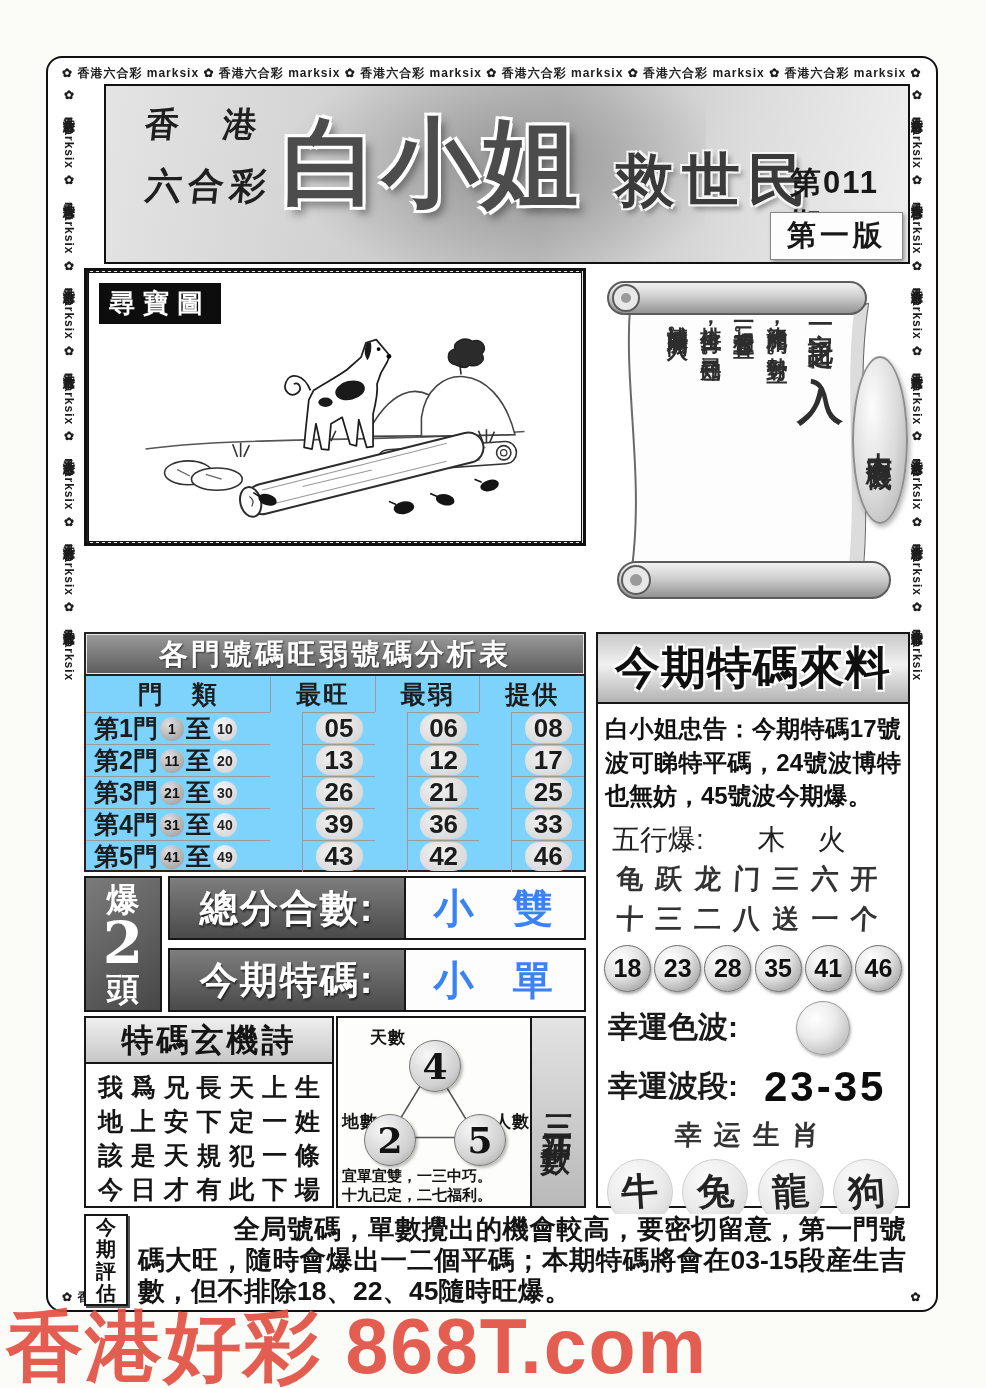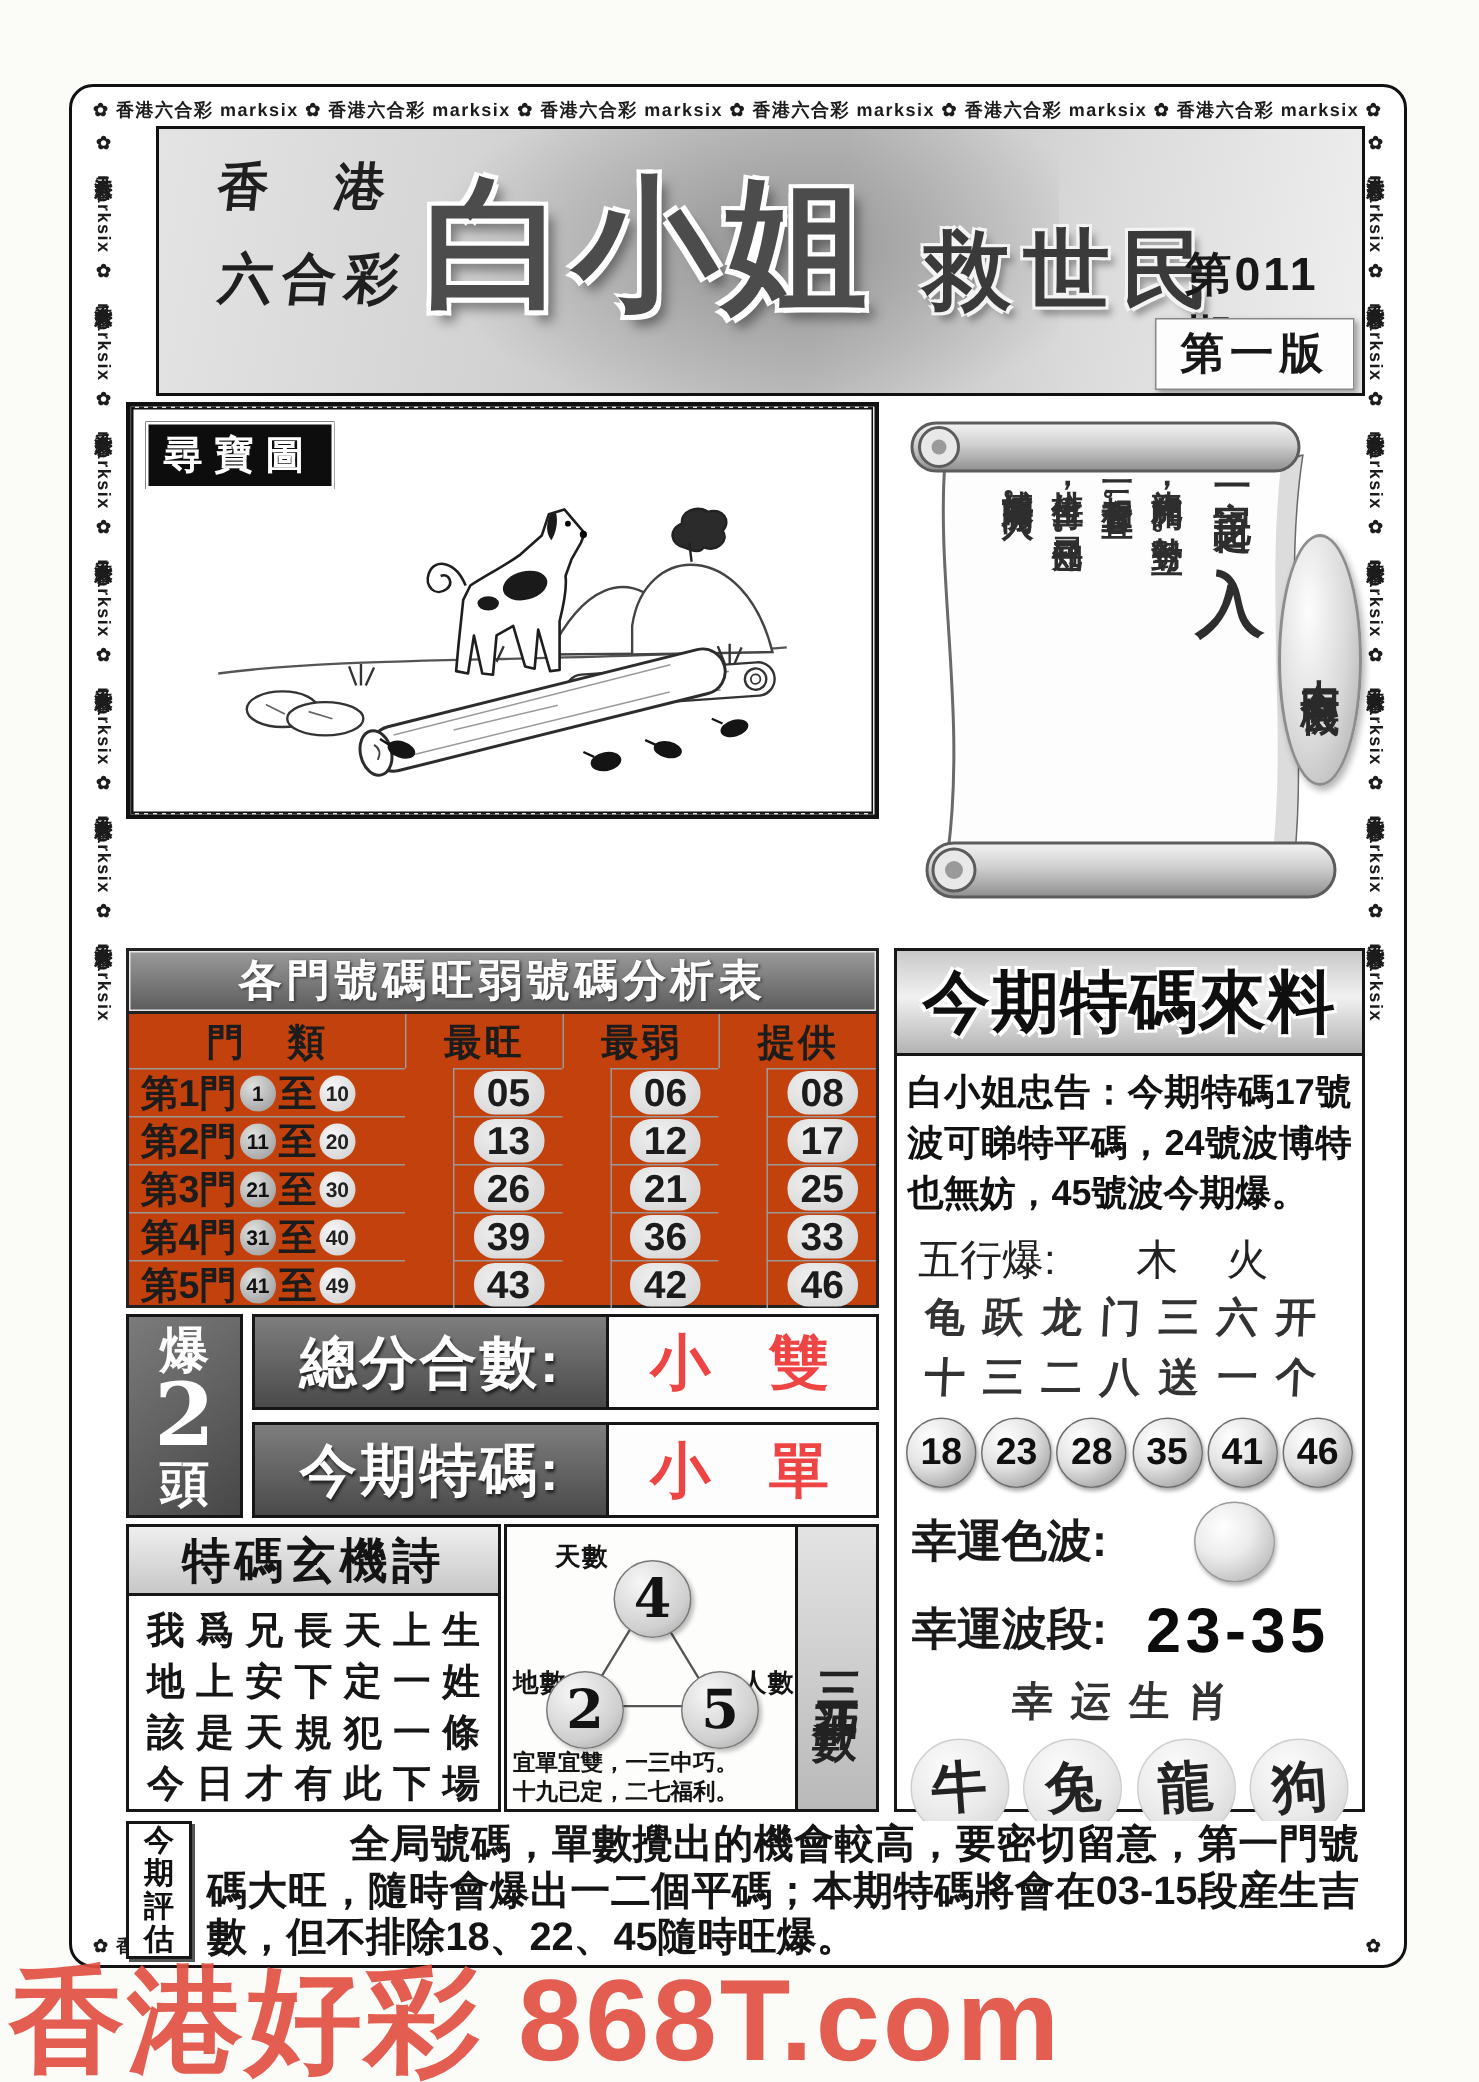--- a/index.html
+++ b/index.html
@@ -53,21 +53,21 @@
   .scroll-col { margin-left:9px; font-size:21px; font-weight:700; line-height:1.15; letter-spacing:2px; }
   .scroll-col.head { font-size:25px; font-weight:900; letter-spacing:4px; }
   .big-char { font-size:46px; font-weight:900; line-height:1; display:inline-block; margin-top:10px; }
   .mystery-oval { position:absolute; left:756px; top:356px; width:56px; height:168px; border-radius:50%;
                   border:2px solid #8d8d8d; background:radial-gradient(ellipse at 35% 30%, #fdfdfd, #d9d9d9 55%, #ababab);
                   display:flex; align-items:center; justify-content:center; box-shadow:2px 3px 5px rgba(0,0,0,.3); }
   .mystery-oval span { writing-mode:vertical-rl; font-size:26px; font-weight:900; color:#2a2a2a; letter-spacing:4px;
                        font-family:"DejaVu Serif", serif; }
 
   
-  .analysis { position:absolute; left:84px; top:632px; width:502px; height:240px; border:2px solid #222; background:#c2410c; }
+  .analysis { position:absolute; left:84px; top:632px; width:502px; height:240px; border:2px solid #222; background:#7dd3fc; }
   .analysis-title { height:42px; background:linear-gradient(#9a9a9a,#5c5c5c); border-bottom:2px solid #222;
                     color:#fff; font-size:29px; font-weight:900; letter-spacing:3px; text-align:center; line-height:40px;
                     text-shadow:1px 1px 2px #333; box-shadow:inset 0 0 0 1px #e8e8e8; }
   .analysis-grid { display:grid; grid-template-columns:37% 21% 21% 21%; }
   .acell { border-top:1px solid #9a9a9a; border-left:1px solid #9a9a9a; height:32px;
            display:flex; align-items:center; justify-content:center; font-weight:900; color:#1c1c1c; }
   .acell.c0 { border-left:none; }
   .acell.hrow { height:36px; border-top:none; font-size:25px; letter-spacing:2px; }
   .gate-cell { justify-content:flex-start; padding-left:8px; font-size:25px; }
   .circ { display:inline-flex; align-items:center; justify-content:center; border-radius:50%;
@@ -83,21 +83,21 @@
            background:linear-gradient(140deg,#7b7b7b,#474747); color:#fff; text-align:center;
            display:flex; flex-direction:column; align-items:center; justify-content:center; }
   .burst .bt { font-size:33px; font-weight:900; line-height:1; }
   .burst .bn { font-size:58px; font-weight:900; font-family:"DejaVu Serif", serif; line-height:.95; }
   .burst .bb { font-size:33px; font-weight:900; line-height:1; }
   .sumrow { position:absolute; left:168px; width:418px; height:64px; display:flex; }
   .sumrow .lab { width:57%; background:linear-gradient(#7e7e7e,#4a4a4a); border:2px solid #161616;
                  color:#fff; font-size:38px; font-weight:900; letter-spacing:2px;
                  display:flex; align-items:center; justify-content:center; text-shadow:1px 2px 2px #222; }
   .sumrow .val { flex:1; background:#fdfdfd; border:2px solid #161616; border-left:none;
-                 color:#ef4444; font-size:40px; font-weight:900; letter-spacing:14px;
+                 color:#3b82f6; font-size:40px; font-weight:900; letter-spacing:14px;
                  display:flex; align-items:center; justify-content:center; padding-left:10px; }
 
   
   .poem { position:absolute; left:84px; top:1016px; width:250px; height:192px; border:2px solid #161616; background:#fff; }
   .poem-title { height:46px; background:linear-gradient(#efefef,#c7c7c7); border-bottom:2px solid #161616;
                 font-size:32px; font-weight:900; letter-spacing:3px; text-align:center; line-height:44px; color:#141414; }
   .poem-lines { padding:6px 12px; }
   .poem-line { display:flex; justify-content:space-between; font-size:25px; font-weight:900; color:#161616; line-height:34px; }
 
   

